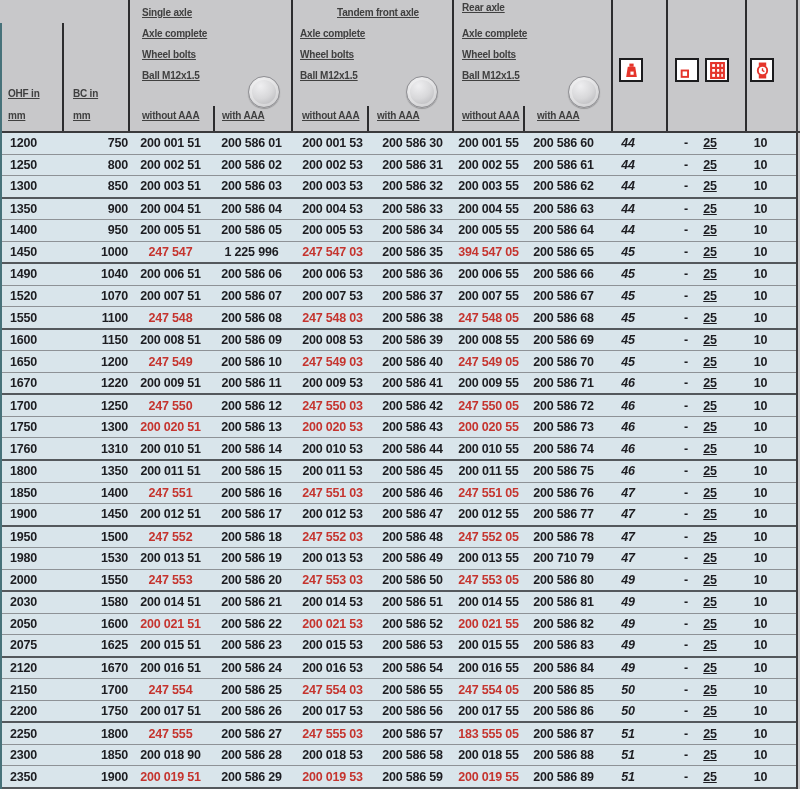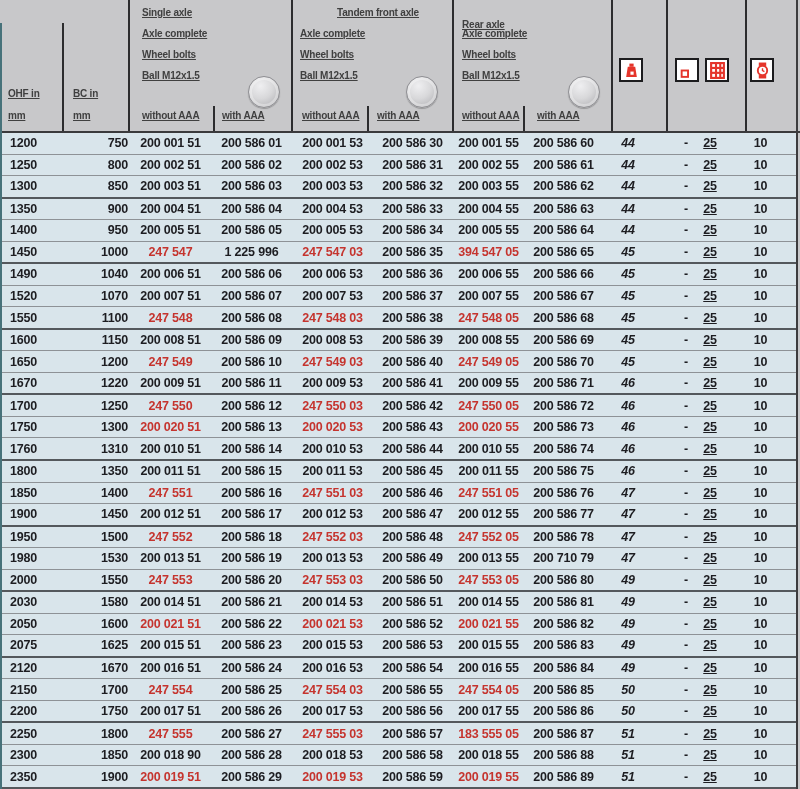--- a/index.html
+++ b/index.html
@@ -55,21 +55,21 @@
     <div class="htext" style="left:222px;top:110px;">with AAA</div>
 
     <div class="htext" style="left:300px;top:7px;margin-left:37px;">Tandem front axle</div>
     <div class="htext" style="left:300px;top:28px;">Axle complete</div>
     <div class="htext" style="left:300px;top:49px;">Wheel bolts</div>
     <div class="htext" style="left:300px;top:70px;">Ball M12x1.5</div>
     <div class="seal" style="left:406px;"></div>
     <div class="htext" style="left:302px;top:110px;">without AAA</div>
     <div class="htext" style="left:377px;top:110px;">with AAA</div>
 
-    <div class="htext" style="left:462px;top:19px;">Rear axle</div>
+    <div class="htext" style="left:462px;top:2px;">Rear axle</div>
     <div class="htext" style="left:462px;top:28px;">Axle complete</div>
     <div class="htext" style="left:462px;top:49px;">Wheel bolts</div>
     <div class="htext" style="left:462px;top:70px;">Ball M12x1.5</div>
     <div class="seal" style="left:568px;"></div>
     <div class="htext" style="left:462px;top:110px;">without AAA</div>
     <div class="htext" style="left:537px;top:110px;">with AAA</div>
 
     <div class="icon-box" style="left:619px;">
       <svg width="17" height="17" viewBox="0 0 16 16">
         <rect x="6" y="1.5" width="4" height="3" fill="#e5352b"></rect>

